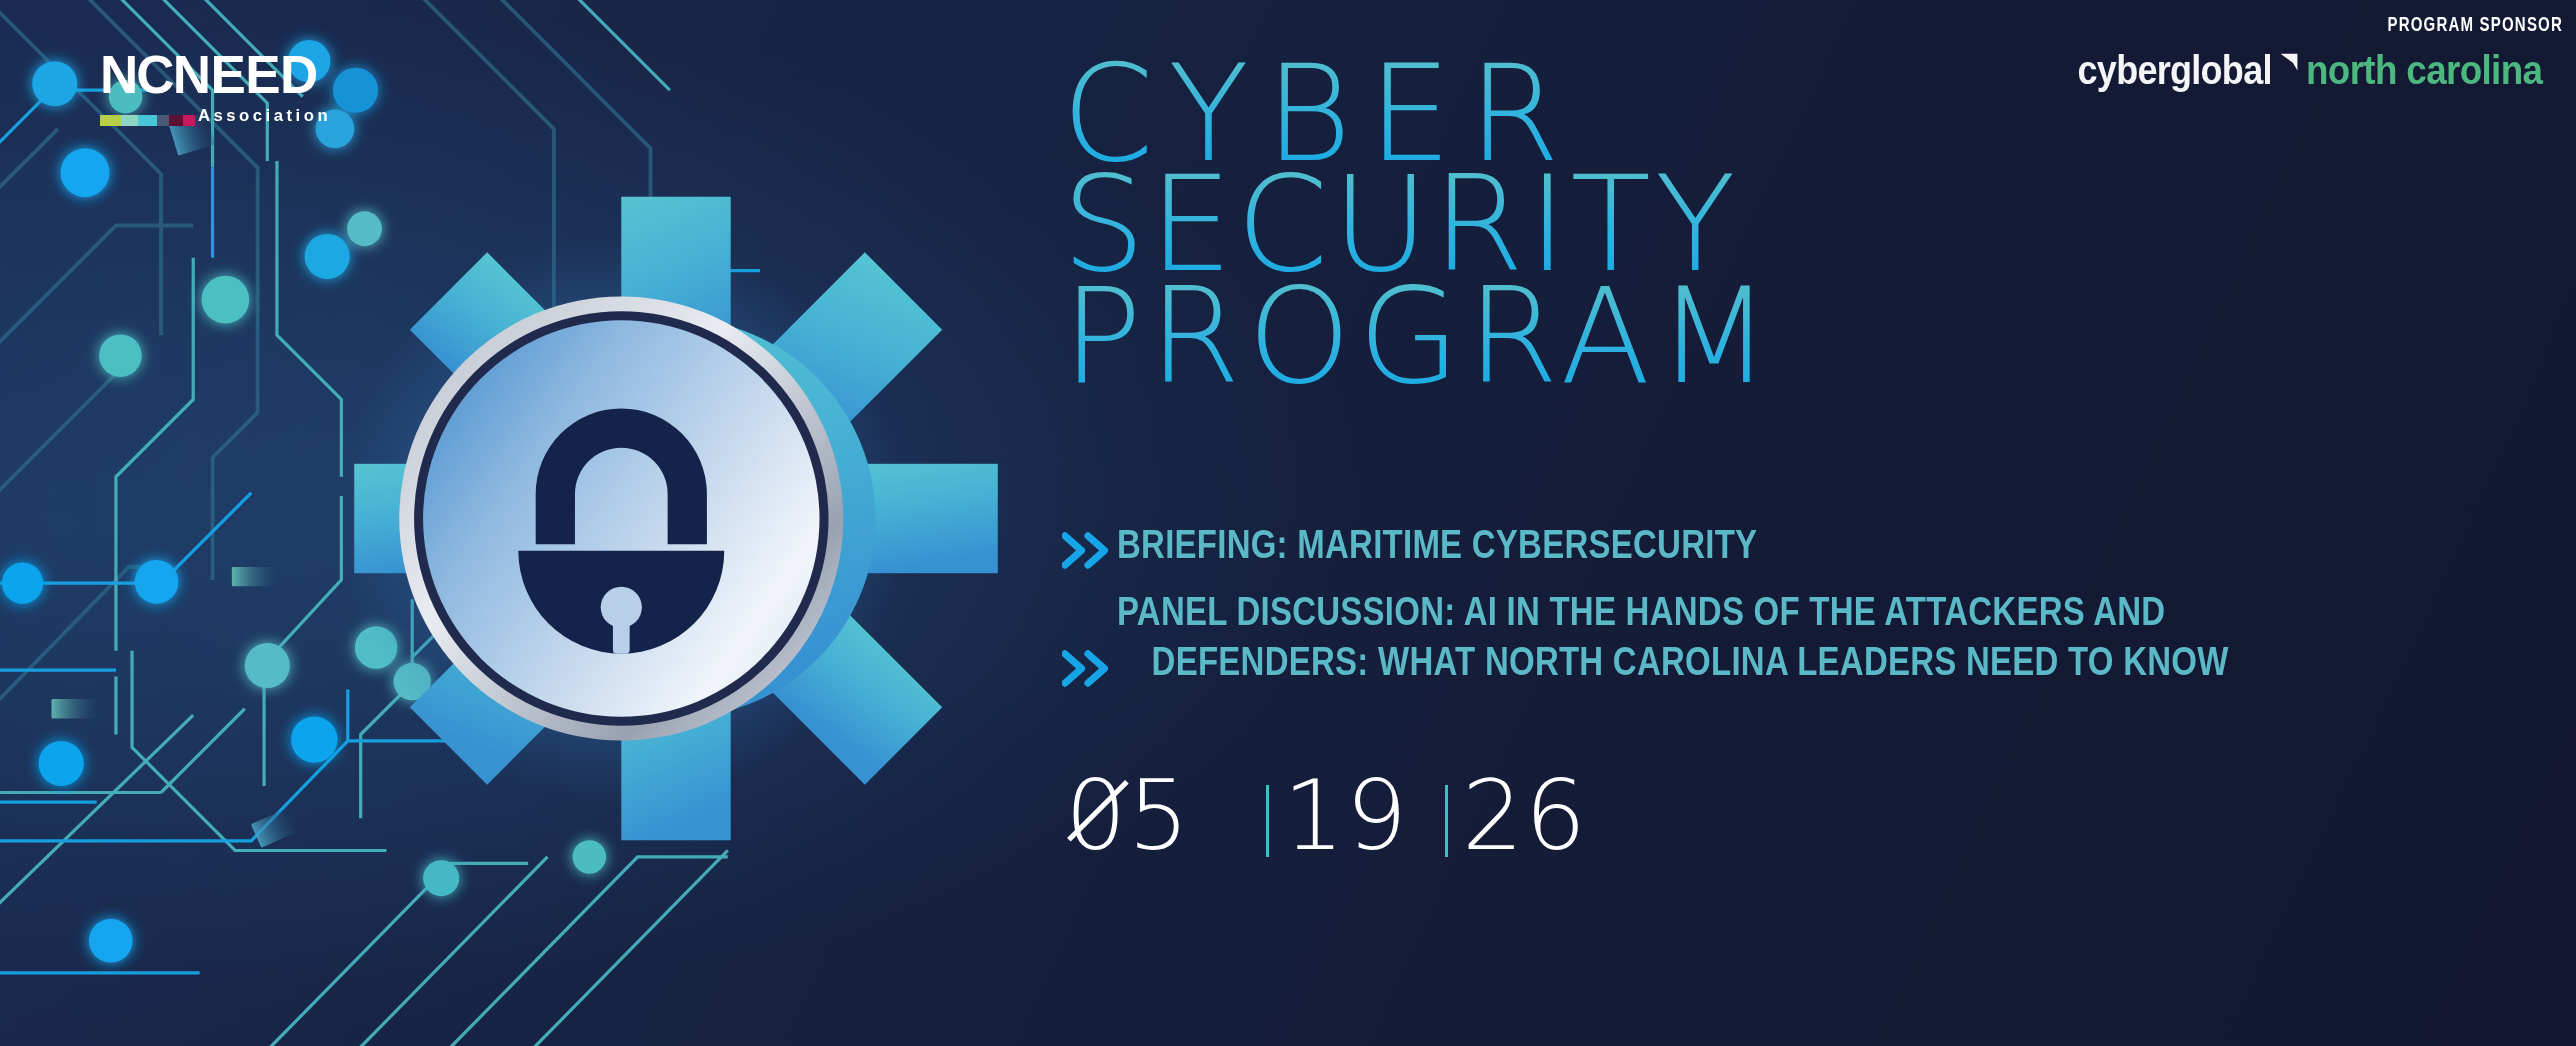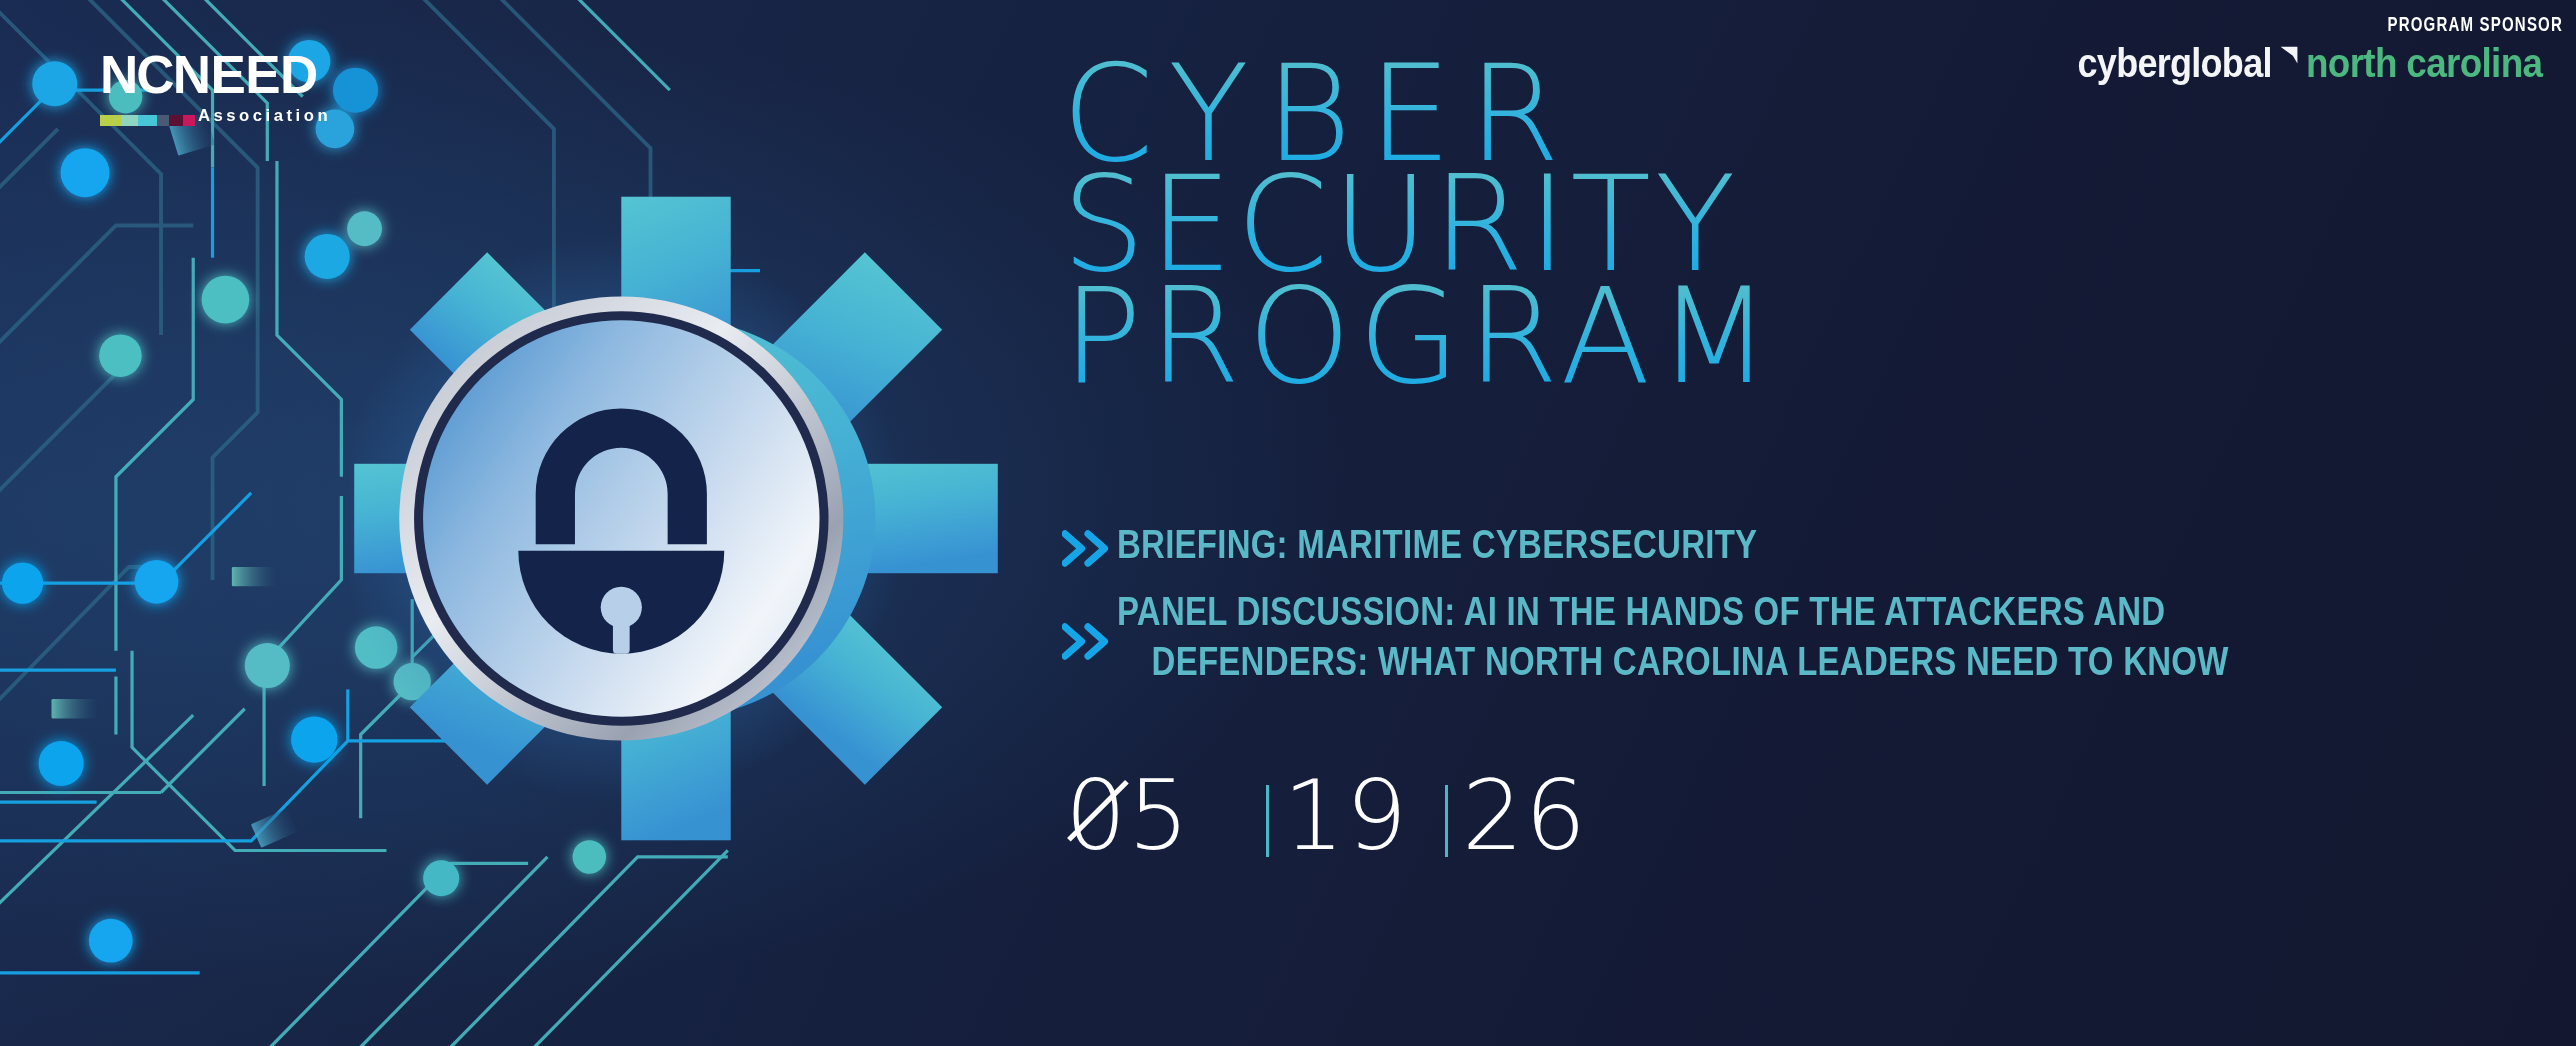--- a/index.html
+++ b/index.html
@@ -63,21 +63,21 @@
     position:absolute; right:13px; top:14px;
     text-align:right; width:644px;
   }
   .sponsor-label{
     font-size:19.3px; font-weight:700; color:#ffffff;
     letter-spacing:1.5px; transform:scaleX(.78);
     transform-origin:right center; white-space:nowrap;
     font-family:"Liberation Sans", sans-serif;
   }
   .sponsor-logo{
-    margin-top:7px; display:flex; justify-content:flex-end;
+    margin-top:14px; display:flex; justify-content:flex-end;
     align-items:flex-end; gap:6.4px; white-space:nowrap;
   }
   .cg-name{
     font-size:40px; font-weight:700; color:#f4f5f7;
     letter-spacing:-0.8px; transform:scaleX(.9);
     transform-origin:right bottom; line-height:1;
   }
   .cg-mark{ position:relative; width:22px; height:39px; }
   .cg-region{
     font-size:40px; font-weight:700; color:#4cb77f;
@@ -90,21 +90,21 @@
   .hl-line{
     font-size:120px; line-height:.98; font-weight:400;
     letter-spacing:3.9px; white-space:nowrap;
     font-family:"Liberation Sans", sans-serif;
     margin-bottom:3.9px;
   }
   .hl-line svg{ display:block; }
 
   
   .bullets{ position:absolute; left:6.4px; top:518px; width:1475px; }
-  .bullet{ display:flex; align-items:center; margin-bottom:16px; }
+  .bullet{ display:flex; align-items:flex-end; margin-bottom:16px; }
   .chev{
     flex:0 0 auto; width:55px; padding-top:9px;
   }
   .btext{
     font-size:41px; font-weight:700; color:#5bb8c6;
     letter-spacing:0.3px; line-height:1.30;
     transform:scaleX(.805); transform-origin:left top;
     width:1771px; white-space:normal;
     text-shadow:0 1.3px 0 rgba(10,18,40,.45);
   }

